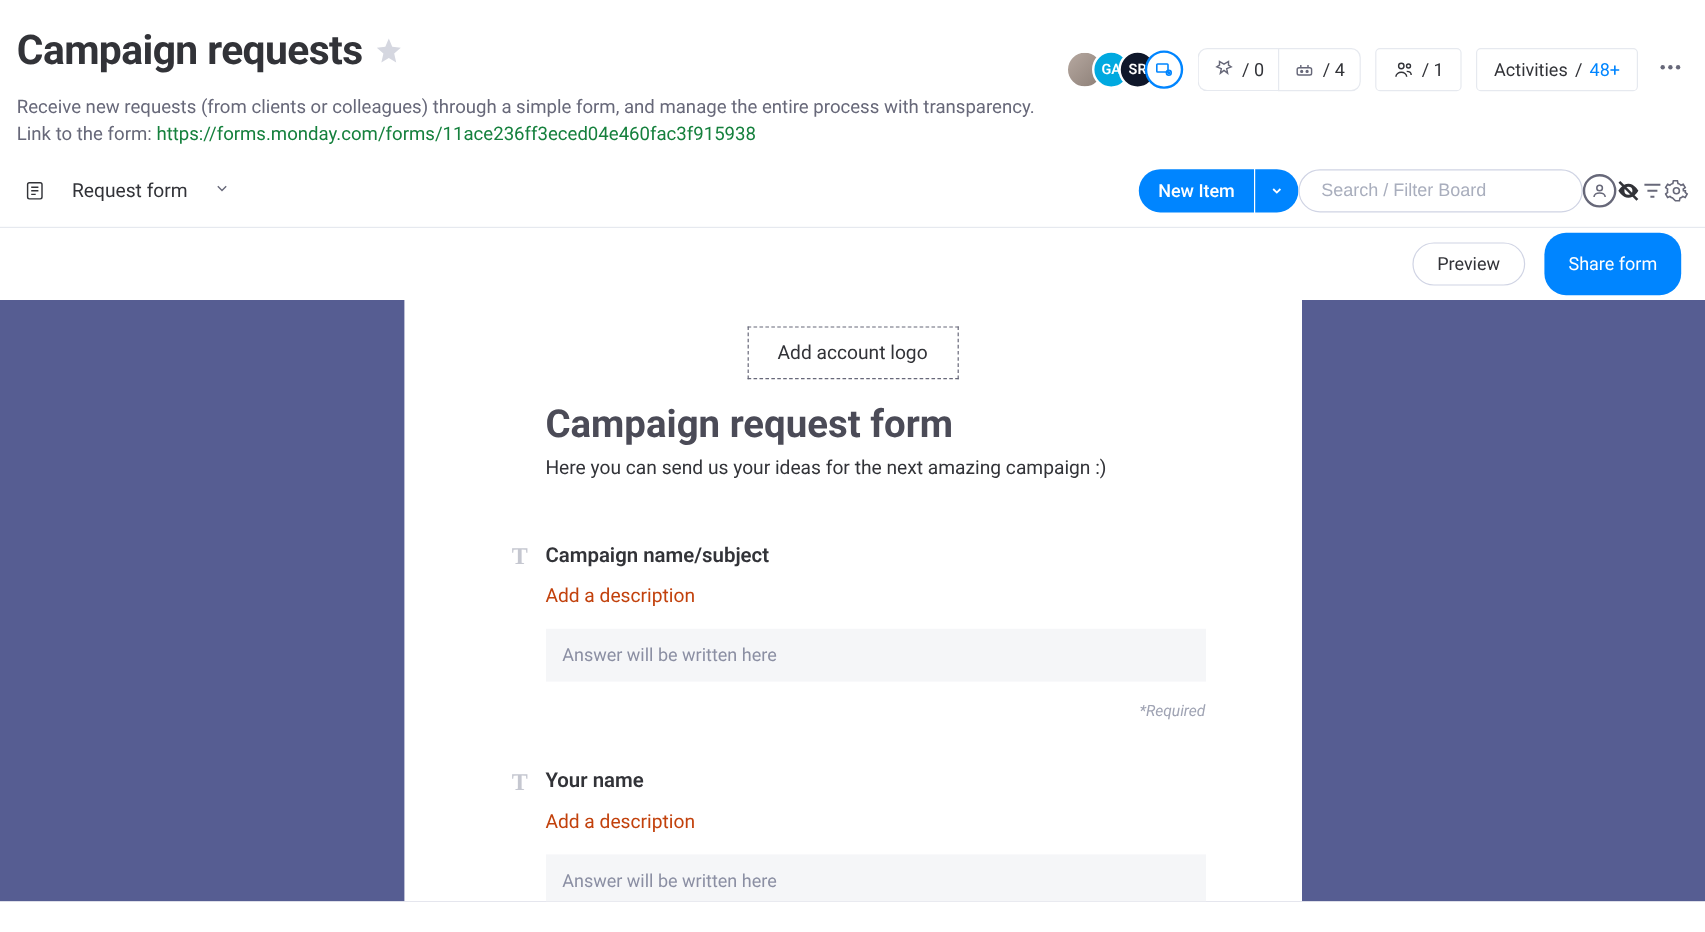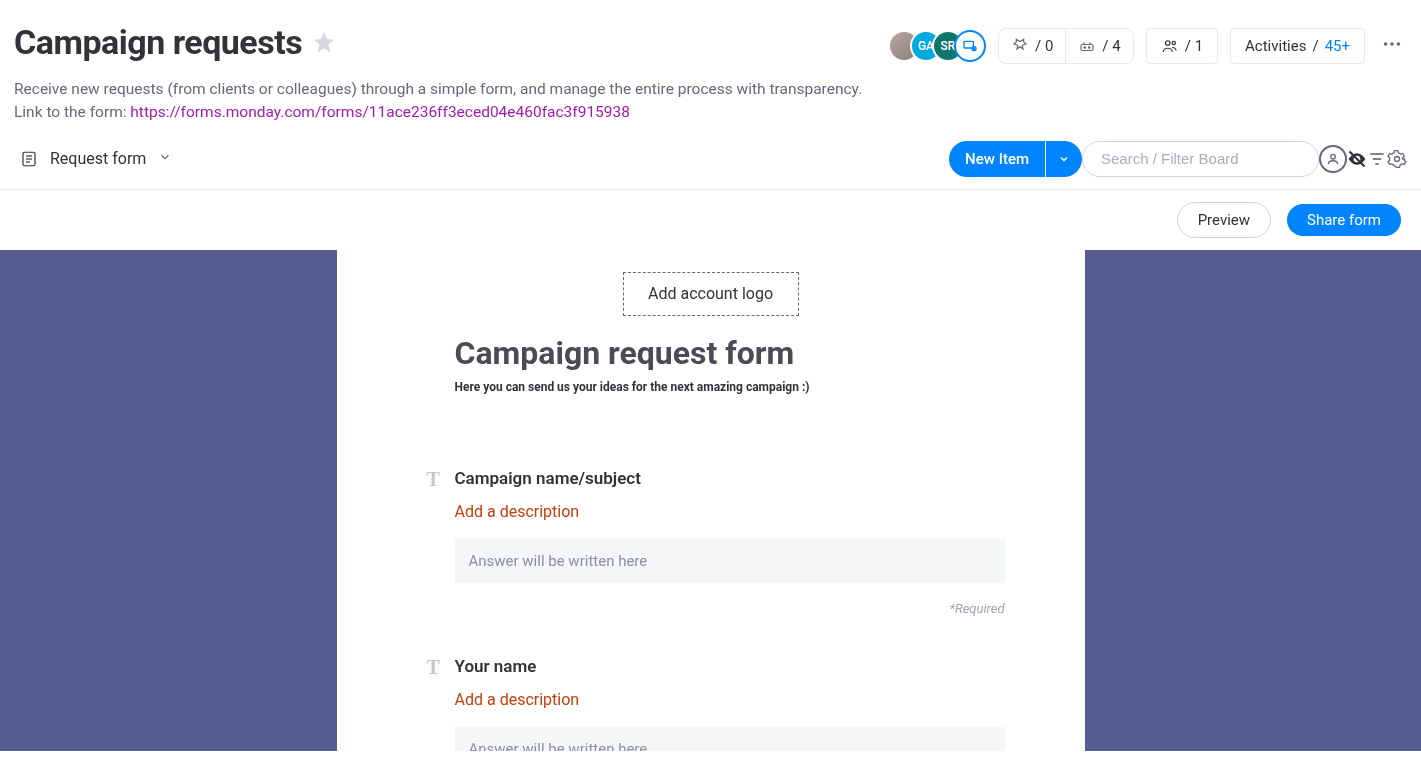--- a/index.html
+++ b/index.html
@@ -6,48 +6,48 @@
   html, body { margin:0; padding:0; font-family: -apple-system, BlinkMacSystemFont, "Segoe UI", Roboto, Helvetica, Arial, sans-serif; color:#323338; background:#fff; }
   body { width:1421px; height:777px; overflow:hidden; }
 
   
   .header { padding: 22px 36px 0 14px; position:relative; }
   .title-row { display:flex; align-items:center; }
   .page-title { font-size:34px; font-weight:700; letter-spacing:-0.5px; }
   .star { margin-left:10px; color:#d5d7e0; }
   .star svg { width:24px; height:24px; display:block; }
 
-  .top-right { position:absolute; top:28px; right:14px; display:flex; align-items:center; gap:12px; }
+  .top-right { position:absolute; top:40px; right:14px; display:flex; align-items:center; gap:12px; }
   .avatars { display:flex; align-items:center; }
   .avatar { width:32px; height:32px; border-radius:50%; border:2px solid #fff; margin-left:-10px; display:flex; align-items:center; justify-content:center; font-size:12px; font-weight:600; color:#fff; }
   .avatar.photo { background: linear-gradient(135deg,#b6a8a0,#8c7f77); margin-left:0; }
   .avatar.ga { background:#00a9e0; }
-  .avatar.sr { background:#0f766e; }
+  .avatar.sr { background:#0f172a; }
   .avatar.outline { background:#fff; border:2px solid #0085ff; color:#0085ff; }
   .avatar.outline svg { width:16px; height:16px; }
 
   .pill-blk { height:36px; display:flex; align-items:center; padding:0 12px; border:1px solid #e6e9ef; font-size:15px; color:#323338; }
   .pill-blk svg { width:18px; height:18px; margin-right:6px; color:#676879; }
   .pill-left { border-radius:8px 0 0 8px; border-right:none; }
   .pill-right { border-radius:0 8px 8px 0; }
   .pill-pair { display:flex; }
 
   .rect-btn { height:36px; display:flex; align-items:center; gap:6px; padding:0 14px; border:1px solid #e6e9ef; border-radius:4px; font-size:15px; color:#323338; }
   .rect-btn svg { width:18px; height:18px; }
   .rect-btn .blue { color:#0085ff; }
 
   .more-icon { color:#676879; cursor:pointer; padding:4px; }
   .more-icon svg { width:22px; height:22px; }
 
   .desc { margin-top:16px; font-size:15.5px; line-height:1.5; color:#676879; }
-  .desc a { color:#a21caf; text-decoration:none; }
+  .desc a { color:#15803d; text-decoration:none; }
 
   
   .toolbar { display:flex; align-items:center; justify-content:space-between; padding: 16px 14px 12px 14px; border-bottom:1px solid #e6e9ef; }
-  .view-switcher { display:flex; align-items:center; gap:12px; cursor:pointer; padding:4px 6px; }
+  .view-switcher { display:flex; align-items:center; gap:22px; cursor:pointer; padding:4px 6px; }
   .view-switcher .vs-icon { color:#323338; }
   .view-switcher .vs-icon svg { width:18px; height:18px; display:block; }
   .view-switcher .vs-label { font-size:16px; }
   .view-switcher .chev svg { width:14px; height:14px; color:#676879; }
 
   .toolbar-right { display:flex; align-items:center; gap:0; }
   .new-item { display:flex; align-items:stretch; height:36px; }
   .new-item .ni-main { background:#0085ff; color:#fff; font-weight:500; font-size:15px; padding:0 16px; border-radius:18px 0 0 18px; display:flex; align-items:center; }
   .new-item .ni-drop { background:#0085ff; color:#fff; padding:0 12px; border-radius:0 18px 18px 0; display:flex; align-items:center; margin-left:1px; }
   .new-item .ni-drop svg { width:12px; height:12px; }
@@ -58,28 +58,28 @@
 
   .tool-icon { color:#676879; cursor:pointer; }
   .tool-icon svg { width:20px; height:20px; display:block; }
   .tool-icon.dark { color:#323338; }
   .tool-icon.circle { width:28px; height:28px; border:2px solid #676879; border-radius:50%; display:flex; align-items:center; justify-content:center; }
   .tool-icon.circle svg { width:14px; height:14px; }
 
   
   .formbar { height:60px; display:flex; align-items:center; justify-content:flex-end; padding:0 20px; gap:16px; background:#fff; }
   .btn-outline { height:36px; padding:0 20px; border:1px solid #d0d4e4; border-radius:18px; font-size:15px; color:#323338; display:flex; align-items:center; cursor:pointer; }
-  .btn-primary { height:32px; padding:0 20px; border-radius:18px; font-size:15px; background:#0085ff; color:#fff; display:flex; align-items:center; cursor:pointer; }
+  .btn-primary { height:52px; padding:0 20px; border-radius:18px; font-size:15px; background:#0085ff; color:#fff; display:flex; align-items:center; cursor:pointer; }
 
   
   .canvas { background:#565d92; width:100%; height: calc(777px - 276px); display:flex; justify-content:center; overflow:hidden; }
   .form-card { background:#fff; width:748px; margin-top:0; padding: 22px 40px 0 40px; min-height:600px; }
   .logo-drop { margin:0 auto 18px auto; width:176px; height:44px; border:1px dashed #676879; display:flex; align-items:center; justify-content:center; font-size:16px; color:#323338; cursor:pointer; }
   .form-title { font-size:32px; font-weight:700; color:#4b4b57; margin: 16px 0 8px 0; text-align:left; padding-left:78px;}
-  .form-sub { font-size:12px; color:#323338; padding-left:78px; margin-bottom:74px;font-weight:bold; }
+  .form-sub { font-size:16px; color:#323338; padding-left:78px; margin-bottom:54px; }
 
   .q-block { position:relative; padding-left:78px; padding-right:40px; margin-bottom:40px; }
   .q-type-icon { position:absolute; left:50px; top:0; color:#c5c7d0; font-size:20px; font-weight:700; font-family: Georgia, 'Times New Roman', serif; }
   .q-label { font-size:17px; font-weight:600; color:#323338; }
   .q-desc { margin-top:14px; font-size:16px; color:#c2410c; }
   .q-answer { margin-top:18px; background:#f5f6f8; height:44px; display:flex; align-items:center; padding:0 14px; font-size:15px; color:#8b8fa3; }
   .q-required { text-align:right; font-size:13px; color:#9fa3b3; font-style:italic; margin-top:18px; }
 </style>
 </head>
 <body>
@@ -132,21 +132,21 @@
           <path d="M3 20c0-3 3-5 6-5s6 2 6 5"></path>
           <circle cx="17" cy="8" r="2.2"></circle>
           <path d="M15 14c2 0 5 1 5 4"></path>
         </svg>
       <span><span> / </span><span>1</span></span>
     </div>
 
     <div class="rect-btn">
       <span>Activities</span>
         <span> / </span>
-        <span class="blue">45+</span>
+        <span class="blue">48+</span>
     </div>
 
     <div class="more-icon">
       <svg viewBox="0 0 24 24" fill="currentColor">
           <circle cx="5" cy="12" r="2"></circle>
           <circle cx="12" cy="12" r="2"></circle>
           <circle cx="19" cy="12" r="2"></circle>
         </svg>
     </div>
   </div>

